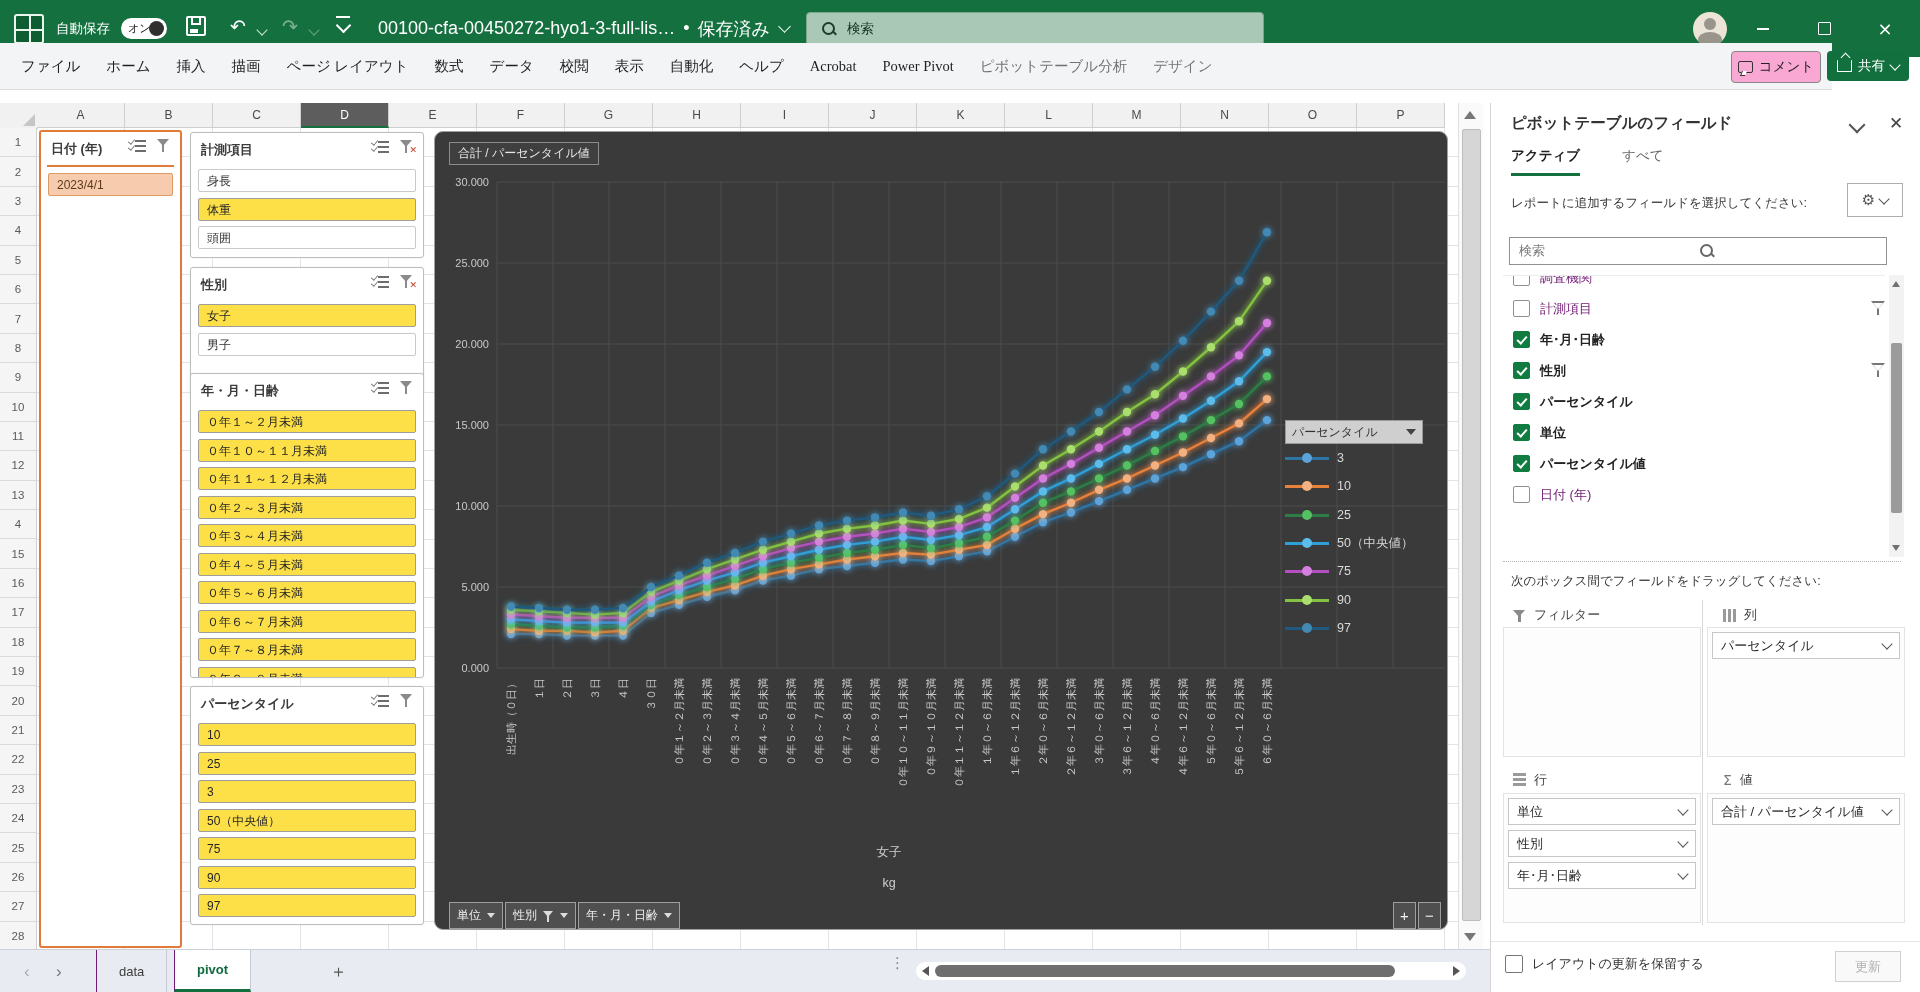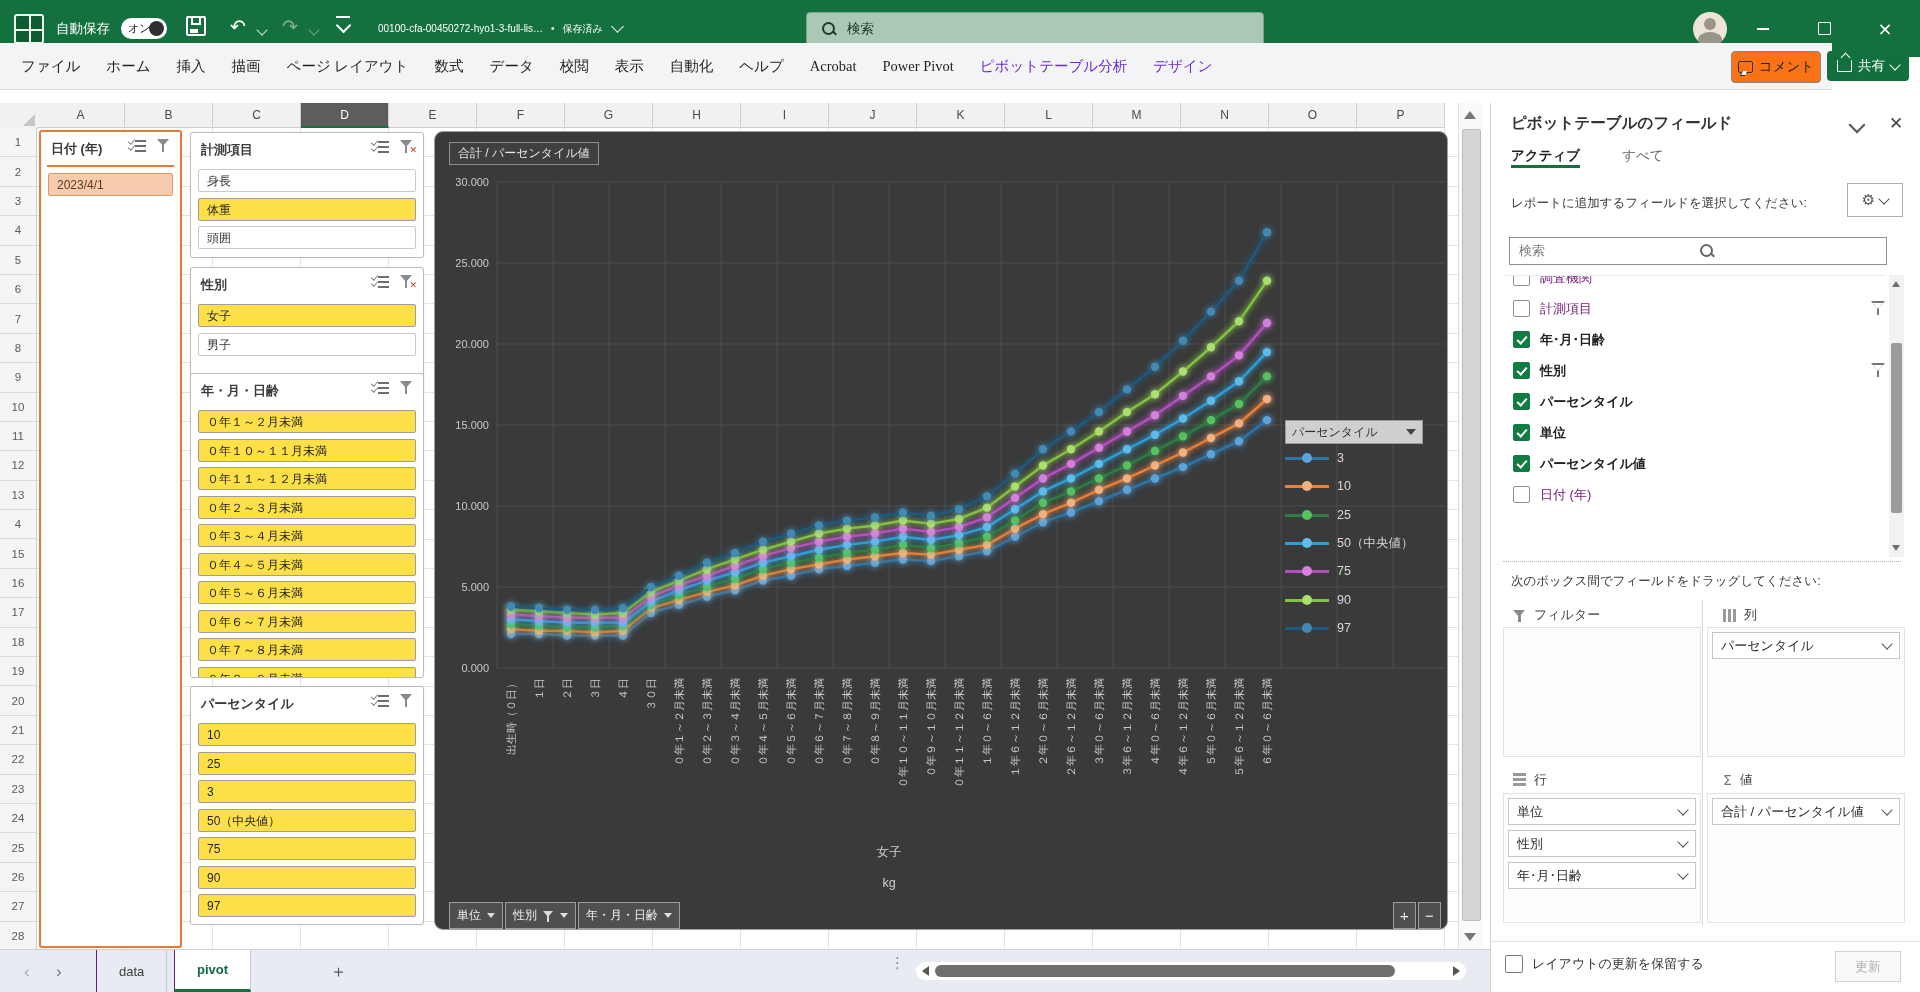--- a/index.html
+++ b/index.html
@@ -19,21 +19,21 @@
   #autosave-toggle .knob{position:absolute;right:3px;top:3px;width:15px;height:15px;border-radius:50%;background:#2f2f2f;}
   .tb-icon{position:absolute;top:16px;width:24px;height:24px;}
   .disk{width:16px;height:16px;border:2px solid #fff;border-radius:2px;position:relative;}
   .disk:before{content:"";position:absolute;left:3px;top:0;width:6px;height:5px;background:#15703f;border:2px solid #fff;border-top:none;}
   .disk:after{content:"";position:absolute;left:2px;bottom:1px;width:8px;height:4px;background:#fff;}
   .undo-glyph{font-size:19px;line-height:24px;color:#fff;font-family:"DejaVu Sans",sans-serif;}
   .dim{opacity:.45;}
   .mini-chev{position:absolute;top:26px;width:7px;height:7px;border-right:1.5px solid #cfe3d7;border-bottom:1.5px solid #cfe3d7;transform:rotate(45deg);}
   #qat-chev{left:338px;top:20px;width:9px;height:9px;border-right:2px solid #fff;border-bottom:2px solid #fff;transform:rotate(45deg);position:absolute;}
   #qat-line{position:absolute;left:336px;top:16px;width:14px;height:2px;background:#fff;}
-  #doc-title{left:378px;font-size:10px;white-space:nowrap;}
+  #doc-title{left:378px;font-size:18px;white-space:nowrap;}
   #doc-title .sep{margin:0 8px;}
   #doc-title .chev{width:8px;height:8px;border-right:1.6px solid #fff;border-bottom:1.6px solid #fff;transform:rotate(45deg);margin-left:10px;margin-top:-4px;}
   #search-pill{position:absolute;left:806px;top:12px;width:456px;height:32px;background:#a9c8b6;border:1px solid #7da58d;
      border-radius:4px;display:flex;align-items:center;color:#14321f;font-size:13.5px;}
   .mag{position:relative;width:16px;height:16px;margin:0 10px 0 14px;}
   .mag:before{content:"";position:absolute;left:1px;top:1px;width:9px;height:9px;border:2px solid #1f3b2c;border-radius:50%;}
   .mag:after{content:"";position:absolute;left:11px;top:11px;width:5px;height:2px;background:#1f3b2c;transform:rotate(45deg);}
   .mag.gray:before{border-color:#666;}
   .mag.gray:after{background:#666;}
   #avatar{position:absolute;left:1693px;top:12px;width:34px;height:34px;border-radius:50%;background:#ece4d6;overflow:hidden;}
@@ -41,23 +41,23 @@
   #avatar .body{position:absolute;left:5px;top:20px;width:24px;height:16px;border-radius:50%;background:#9a958c;}
   .winbtn{position:absolute;top:0;width:46px;height:57px;display:flex;align-items:center;justify-content:center;color:#fff;}
   #btn-min{left:1740px;}#btn-max{left:1801px;}#btn-close{left:1862px;}
   #btn-min .g{width:12px;height:2px;background:#fff;}
   #btn-max .g{width:11px;height:11px;border:1.5px solid #fff;border-radius:1px;}
   #btn-close .g{font-size:18px;line-height:18px;font-family:"DejaVu Sans",sans-serif;}
   
   #ribbon{position:absolute;left:0;top:43px;width:1832px;height:46px;background:#f3f4f6;border-bottom:1px solid #dcdcdc;font-family:Liberation Serif, serif;}
   #ribbon-tabs{position:absolute;left:8px;top:0;height:46px;display:flex;align-items:center;}
   .rtab{padding:0 13px;font-size:14.5px;color:#1f1f1f;white-space:nowrap;}
-  .rtab.green{color:#6d28d9;}
+  .rtab.green{color:#737373;}
   #comment-btn{position:absolute;left:1731px;top:8px;width:88px;height:30px;border:1px solid #868686;border-radius:4px;
-     background:#f97316;display:flex;align-items:center;justify-content:center;font-size:13.5px;color:#222;gap:6px;}
+     background:#f9a8d4;display:flex;align-items:center;justify-content:center;font-size:13.5px;color:#222;gap:6px;}
   .bubble{width:13px;height:10px;border:1.5px solid #333;border-radius:2px;position:relative;}
   .bubble:after{content:"";position:absolute;left:2px;bottom:-4px;width:4px;height:4px;background:#fff;border-left:1.5px solid #333;border-bottom:1.5px solid #333;transform:skewX(-20deg);}
   #share-btn{position:absolute;left:1827px;top:8px;width:82px;height:30px;border-radius:4px;background:#12703e;color:#fff;
      display:flex;align-items:center;justify-content:center;font-size:13.5px;gap:6px;}
   .share-ic{position:relative;width:13px;height:11px;border:1.5px solid #fff;border-top:none;border-radius:1px;}
   .share-ic:before{content:"";position:absolute;left:4px;top:-6px;width:6px;height:6px;border-top:1.5px solid #fff;border-right:1.5px solid #fff;transform:rotate(-45deg);}
   .share-chev{width:7px;height:7px;border-right:1.6px solid #fff;border-bottom:1.6px solid #fff;transform:rotate(45deg);margin-top:-3px;}
   
   #sheet{position:absolute;left:0;top:103px;width:1490px;height:846px;background:#fff;overflow:hidden;}
   #corner{position:absolute;left:0;top:0;width:37px;height:25px;background:#f1f1f1;border-right:1px solid #cfcfcf;border-bottom:1px solid #cfcfcf;}
@@ -146,21 +146,21 @@
   #hscroll .arr{width:0;height:0;border-top:5px solid transparent;border-bottom:5px solid transparent;margin:0 6px;}
   #hscroll .left{border-right:7px solid #555;}
   #hscroll .right{border-left:7px solid #555;margin-left:auto;}
   #hscroll .thumb{height:12px;width:460px;background:#6e6e6e;border-radius:6px;}
   
   #fpane{position:absolute;left:1490px;top:103px;width:430px;height:889px;background:#fff;border-left:1px solid #d4d4d4;box-sizing:border-box;}
   #fp-title{position:absolute;left:20px;top:10px;font-size:15.5px;font-weight:600;color:#333;}
   #fp-collapse{position:absolute;left:360px;top:16px;width:10px;height:10px;border-right:2px solid #555;border-bottom:2px solid #555;transform:rotate(45deg);}
   #fp-close{position:absolute;left:398px;top:10px;font-size:17px;color:#444;}
   #fp-tabs{position:absolute;left:20px;top:44px;display:flex;gap:42px;font-size:13.5px;}
-  .fp-tab{color:#666;text-align:center;}
+  .fp-tab{color:#666;padding-bottom:8px;text-align:center;}
   .fp-tab.active{color:#222;font-weight:bold;border-bottom:3px solid #15703f;}
   #fp-hint{position:absolute;left:20px;top:92px;font-size:12.5px;color:#383838;width:320px;}
   #fp-gear{position:absolute;left:356px;top:80px;width:54px;height:32px;border:1px solid #adadad;display:flex;align-items:center;justify-content:center;gap:5px;background:#fff;}
   .gear-glyph{font-size:15px;color:#555;font-family:"DejaVu Sans",sans-serif;}
   .sm-chev{width:7px;height:7px;border-right:1.6px solid #555;border-bottom:1.6px solid #555;transform:rotate(45deg);margin-top:-3px;}
   #fp-search{position:absolute;left:18px;top:134px;width:378px;height:28px;border:1px solid #919191;box-sizing:border-box;
      display:flex;align-items:center;font-size:13px;color:#787878;}
   #fp-search span{margin-left:9px;flex:1;}
   #fp-search .mag{margin:0 8px 0 0;}
   #fp-list{position:absolute;left:12px;top:172px;width:382px;height:282px;overflow:hidden;border-top:1px solid #ececec;}

